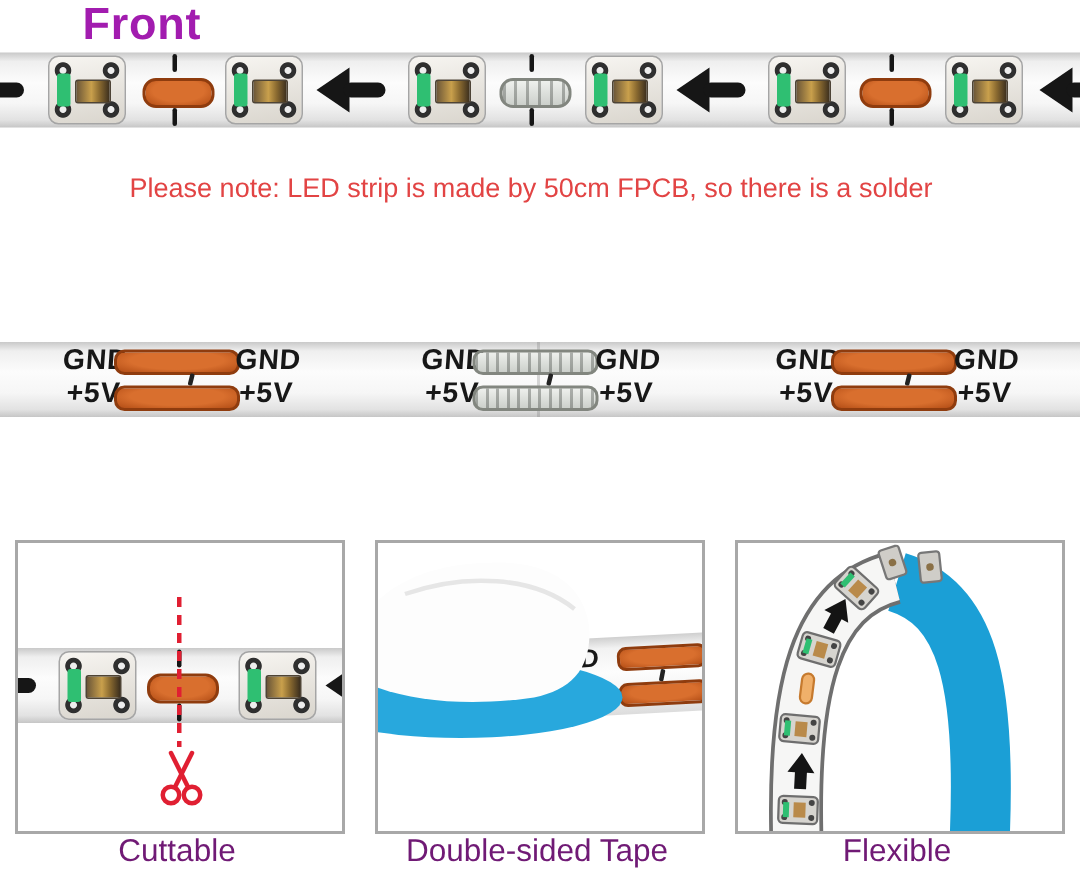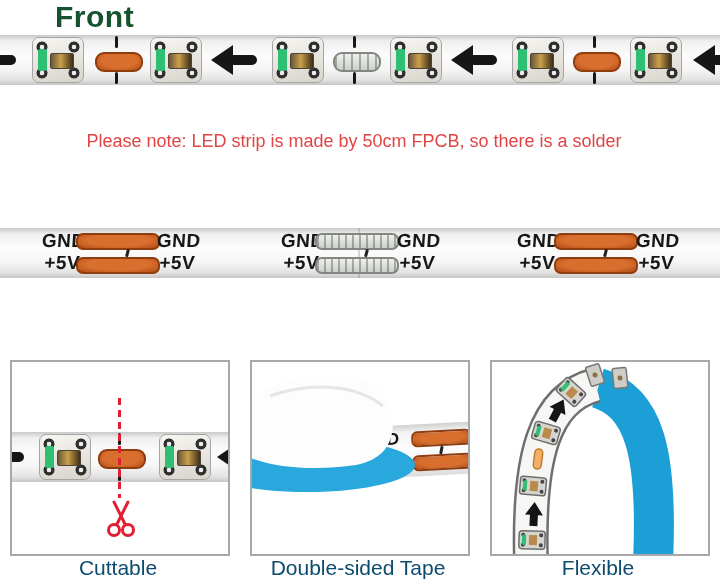--- a/index.html
+++ b/index.html
@@ -1,20 +1,20 @@
 <!DOCTYPE html>
 <html><head>
 <meta charset="utf-8">
 <style>
   html,body{margin:0;padding:0;background:#fff;}
   .stage{position:relative;width:720px;height:583px;background:#ffffff;overflow:hidden;
          font-family:"Liberation Sans",sans-serif;}
 
   
-  .sec-title{position:absolute;left:55px;font-size:30px;font-weight:bold;color:#14532d;letter-spacing:.5px;}
+  .sec-title{position:absolute;left:55px;font-size:30px;font-weight:bold;color:#a21caf;letter-spacing:.5px;}
   .front-title{top:0px;}
   .back-title{top:193px;}
 
   
   .strip{position:absolute;left:0;width:720px;height:50px;overflow:hidden;
          background:linear-gradient(#c9c9c9 0%,#efefef 12%,#fcfcfc 40%,#f6f6f6 68%,#e2e2e2 90%,#c6c6c6 100%);}
   .front-strip{top:35px;}
   .back-strip{top:228px;}
 
   
@@ -50,27 +50,27 @@
   .bgroup{position:absolute;top:0;width:84px;height:50px;}
   .bpad{position:absolute;left:0;width:80px;height:13px;border-radius:7px;}
   .bpad.copper{background:radial-gradient(ellipse at 50% 40%,#d96f2e 0 55%,#b14c15 100%);border:2px solid #8f3c0e;}
   .bpad.silver{background:repeating-linear-gradient(90deg,rgba(50,55,50,.35) 0 2px,rgba(0,0,0,0) 2px 7px),
                linear-gradient(#eef0ed,#ccd0cb);border:2px solid #82867f;}
   .bpad.top{top:5px;} .bpad.bot{top:29px;}
   .btick{position:absolute;left:50px;top:21px;width:3px;height:8px;background:#222;border-radius:1px;transform:rotate(14deg);}
   .seam{position:absolute;left:358px;top:0;width:2px;height:50px;background:rgba(120,120,120,.28);}
 
   
-  .note{position:absolute;top:130px;left:0;width:708px;text-align:center;color:#e24444;
+  .note{position:absolute;top:114px;left:0;width:708px;text-align:center;color:#e24444;
         font-size:18px;line-height:22px;}
 
   
   .panel{position:absolute;top:360px;width:216px;height:192px;border:2px solid #a8a8a8;background:#fff;overflow:hidden;}
   #p1{left:10px;} #p2{left:250px;} #p3{left:490px;}
-  .flabel{position:absolute;top:556px;width:220px;text-align:center;font-size:21px;color:#0c4a6e;}
+  .flabel{position:absolute;top:556px;width:220px;text-align:center;font-size:21px;color:#701a75;}
   #fl1{left:8px;} #fl2{left:248px;} #fl3{left:488px;}
 
   .pstrip{position:absolute;left:0;top:70px;width:216px;height:50px;overflow:visible;
           background:linear-gradient(#c9c9c9 0%,#efefef 12%,#fcfcfc 40%,#f6f6f6 68%,#e2e2e2 90%,#c6c6c6 100%);}
   .cutline{position:absolute;left:106px;top:36px;width:3px;height:100px;z-index:5;
            background:repeating-linear-gradient(#e01f32 0 7px,rgba(0,0,0,0) 7px 12px);}
   .scissors{position:absolute;left:92px;top:138px;z-index:6;}
 
   
   .back-mini{position:absolute;left:96px;top:66px;width:126px;height:52px;transform:rotate(-3deg);transform-origin:left center;

